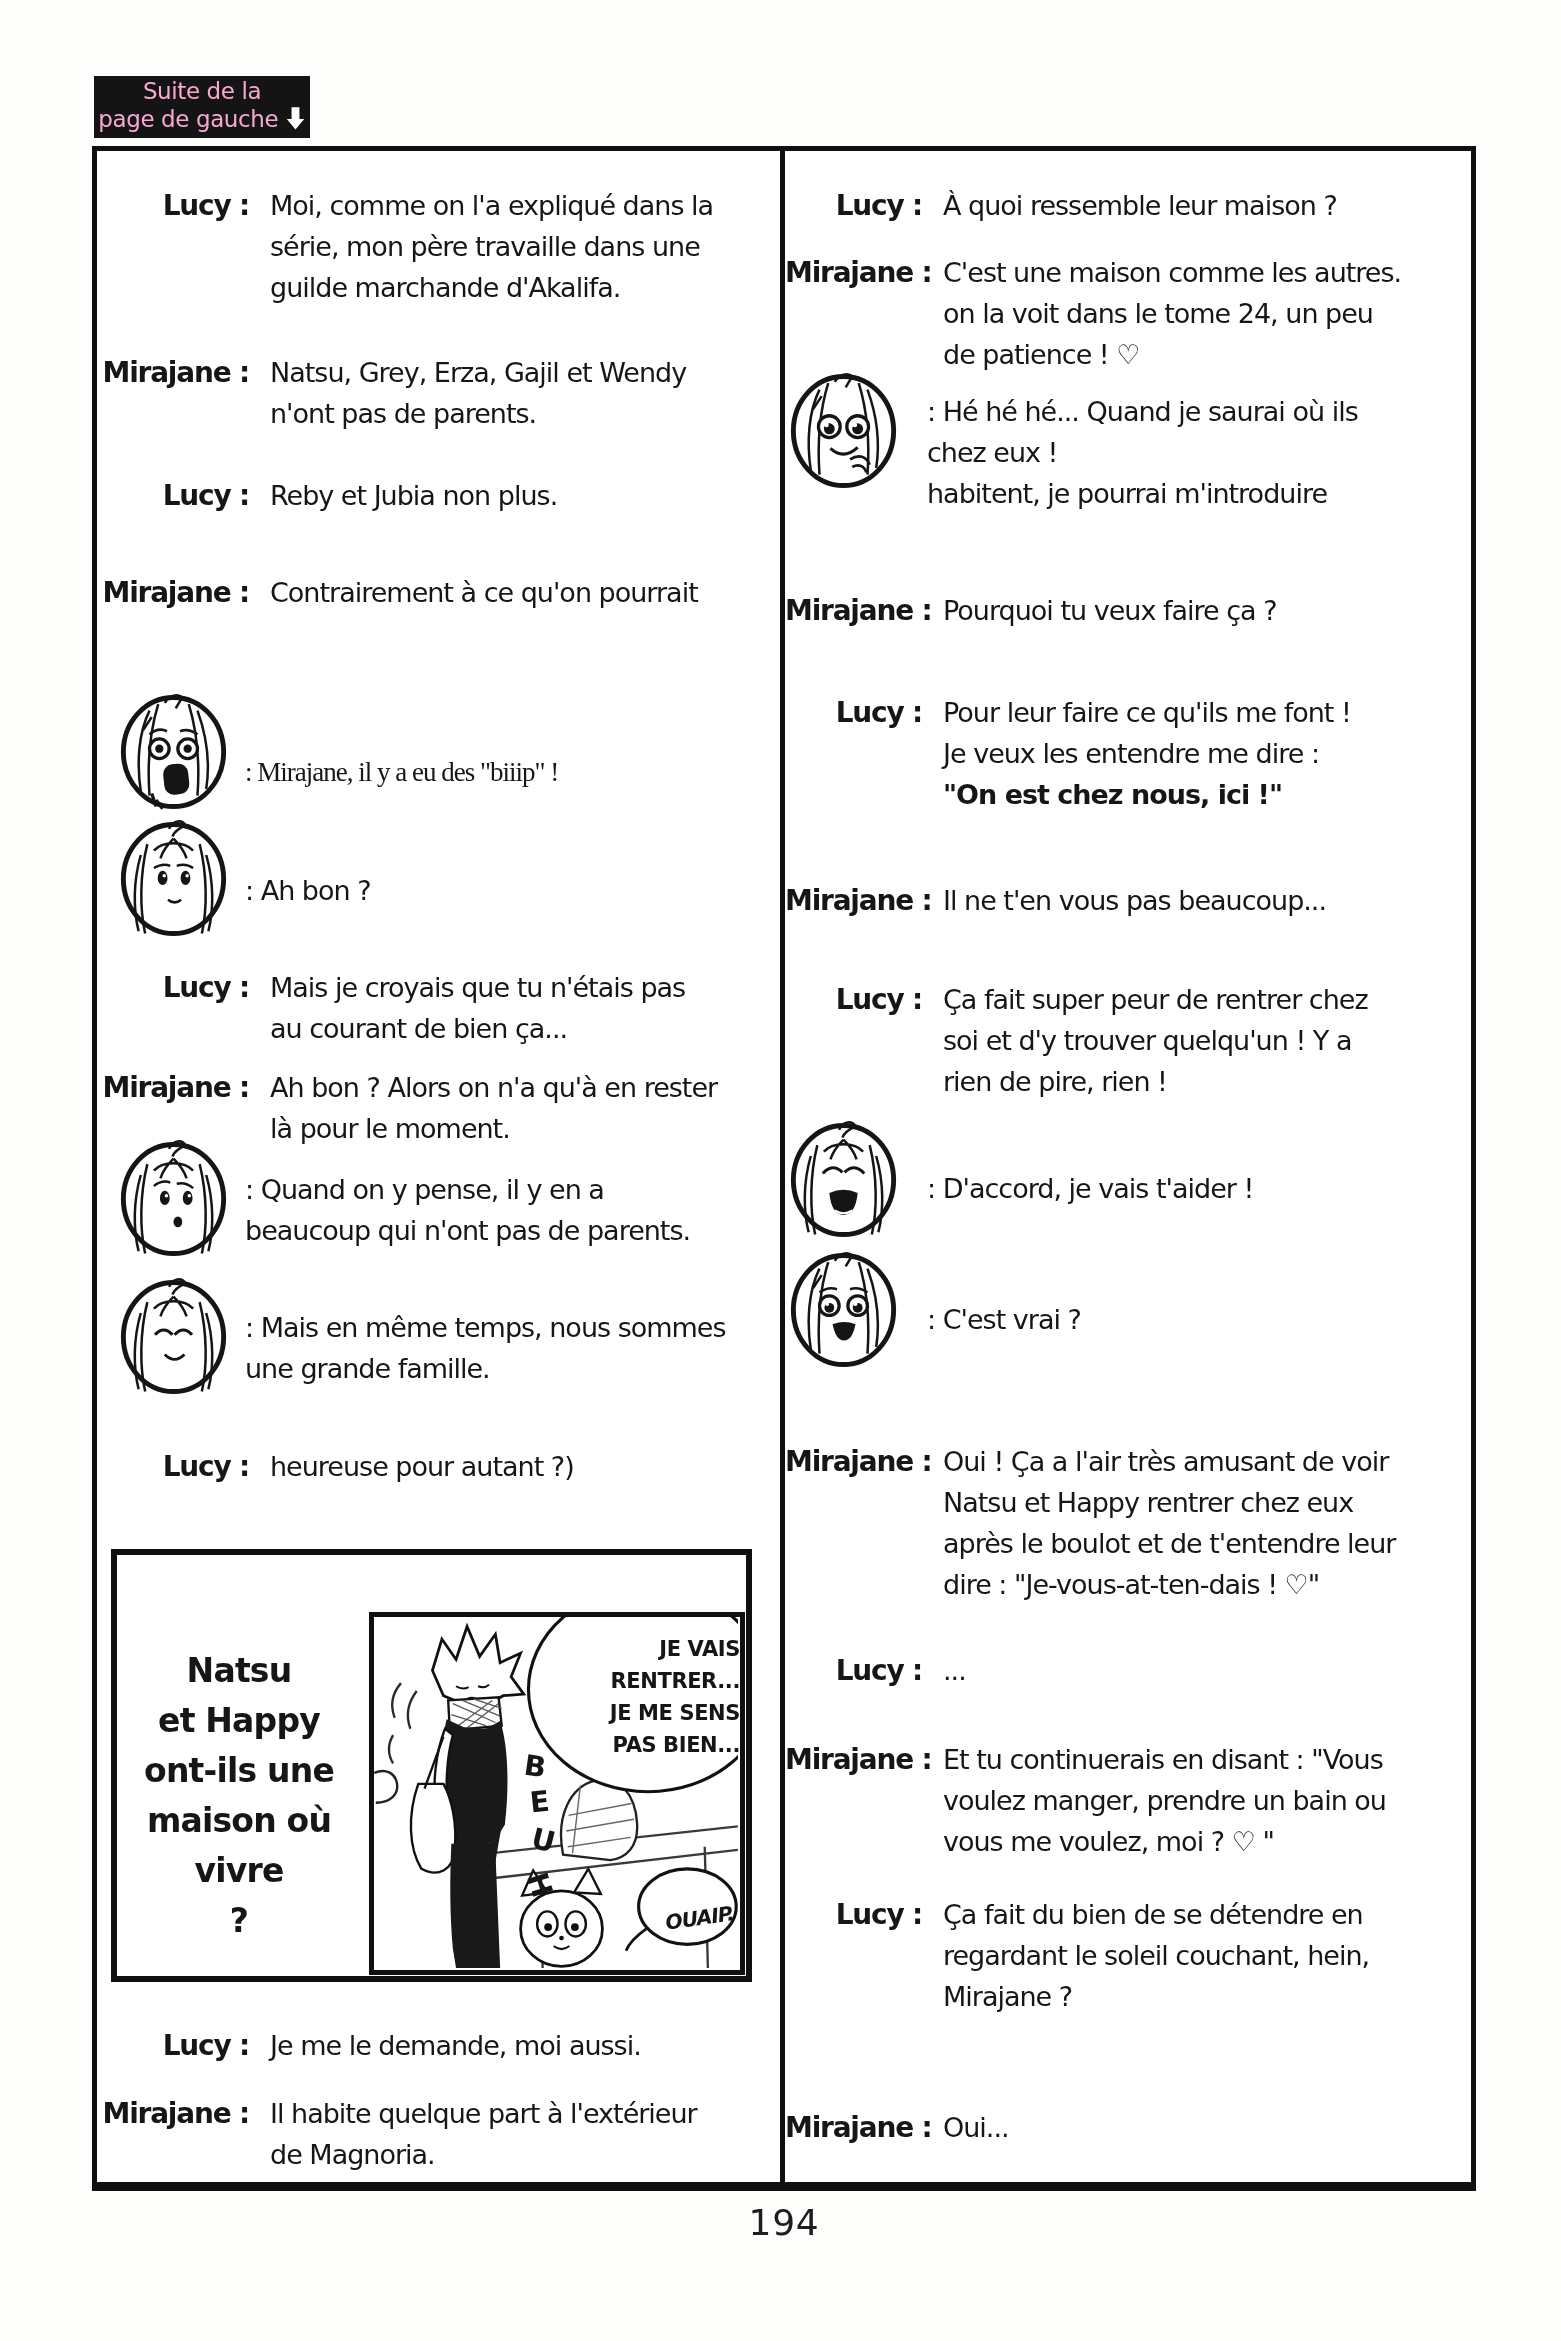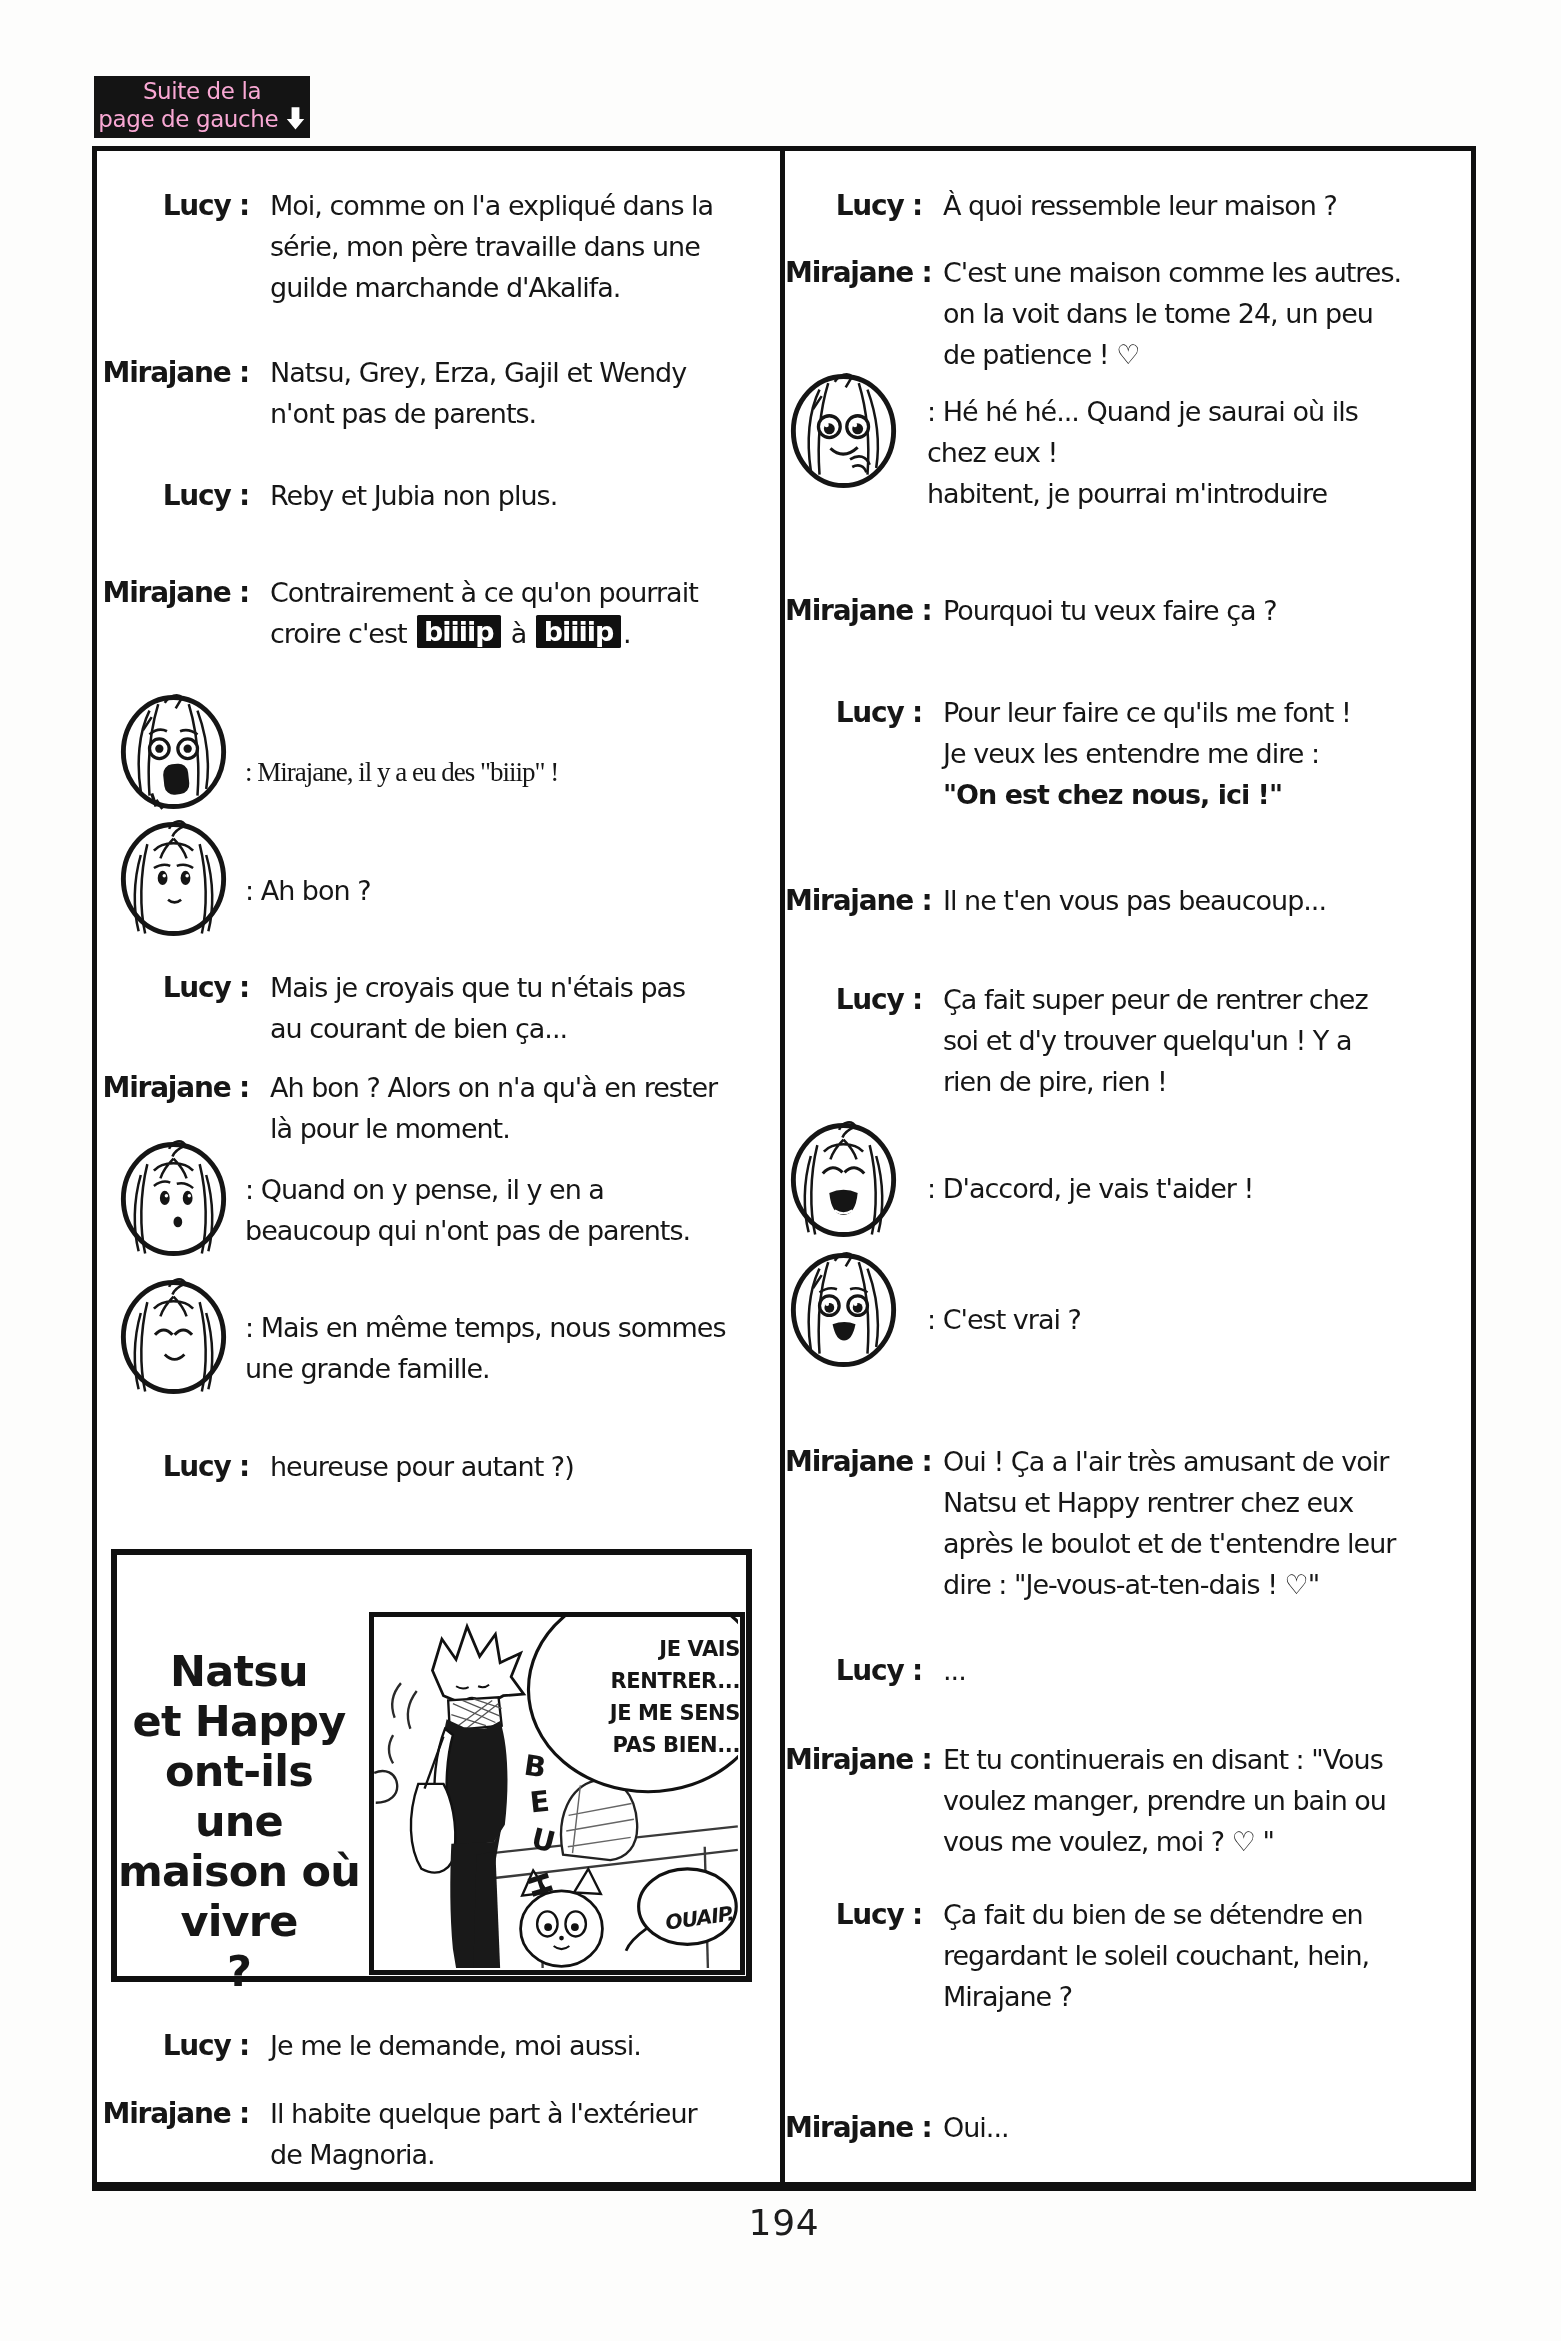--- a/index.html
+++ b/index.html
@@ -50,21 +50,21 @@
   .avatar svg{width:100%;height:100%;display:block;}
   .av-lines{position:absolute;}
 
   
   .panel{
     position:absolute;left:14px;top:1398px;width:641px;height:433px;
     border:6.5px solid #101010;box-sizing:border-box;background:#fff;
   }
   .panel-question{
     position:absolute;left:0;top:91px;width:244px;text-align:center;
-    font-weight:bold;font-size:43px;line-height:50px;letter-spacing:-0.8px;
+    font-weight:bold;font-size:33px;line-height:50px;letter-spacing:-0.8px;
   }
   .art{
     position:absolute;left:252px;top:57px;width:376px;height:363px;
     border:5.7px solid #101010;box-sizing:border-box;background:#fff;overflow:hidden;
   }
   .art svg.scene{position:absolute;left:0;top:0;width:364px;height:351px;}
   .bubble-text{
     position:absolute;left:194px;top:16.3px;width:172px;text-align:right;
     font-weight:bold;font-size:21px;line-height:32px;letter-spacing:-0.4px;
   }
@@ -207,21 +207,20 @@
       <div class="entry" style="top: 324px;">
         <div class="speaker" style="width: 152px;">Lucy :</div>
         <div class="lines" style="margin-left: 173px;">
           <div class="line">Reby et Jubia non plus.</div>
         </div>
       </div>
       <div class="entry" style="top: 421px;">
         <div class="speaker" style="width: 152px;">Mirajane :</div>
         <div class="lines" style="margin-left: 173px;">
           <div class="line">Contrairement à ce qu'on pourrait</div>
-          <div class="line">croire c'est <span class="censor">biiiip</span> à <span class="censor">biiiip</span>.</div>
         </div>
       </div>
       <div class="entry" style="top: 541px;">
         <div class="avatar" style="left: 22px;">
           <svg viewBox="0 0 100 108">
             <ellipse cx="50" cy="54" rx="46" ry="50" fill="#fff" stroke="#151515" stroke-width="4.5"></ellipse>
             <path d="M28 16 C18 36 16 64 20 90 M36 10 C28 36 26 66 28 94 M64 10 C72 36 74 66 72 94 M72 16 C80 38 84 62 80 88" fill="none" stroke="#151515" stroke-width="2.3"></path>
             <path d="M42 9 C46 2 54 0 58 4 L52 14 M30 22 L22 34" fill="none" stroke="#151515" stroke-width="2.3"></path>
             <path d="M28 38 q8 -7 16 -3 M56 35 q8 -3 16 3" fill="none" stroke="#151515" stroke-width="2.5"></path>
             <circle cx="37" cy="51" r="9" fill="#fff" stroke="#151515" stroke-width="3"></circle>

